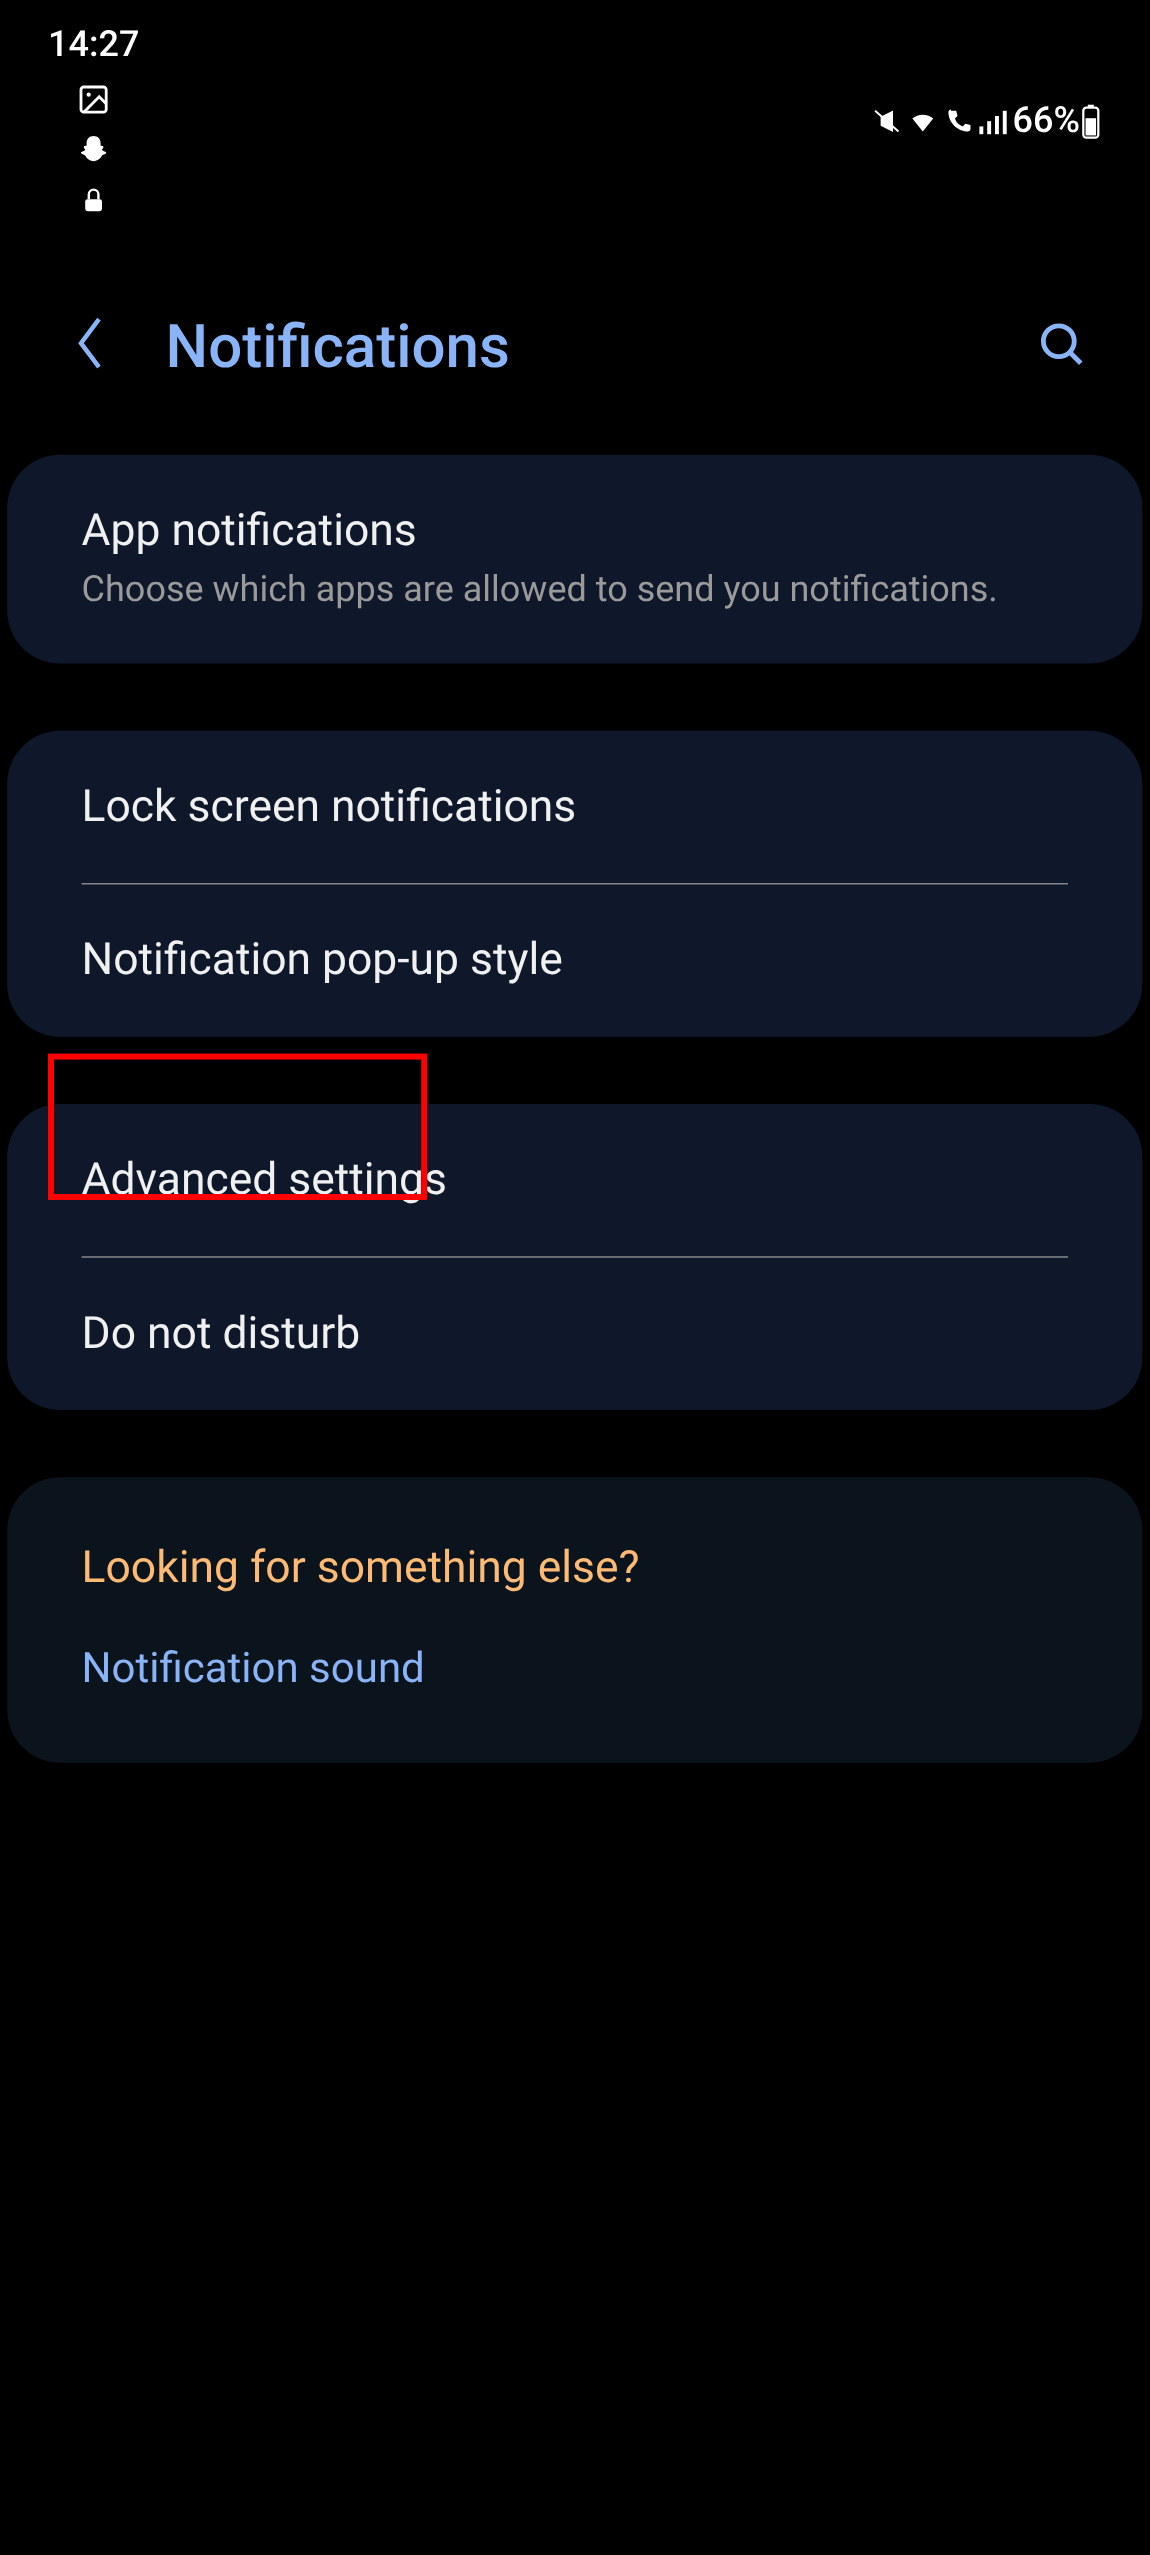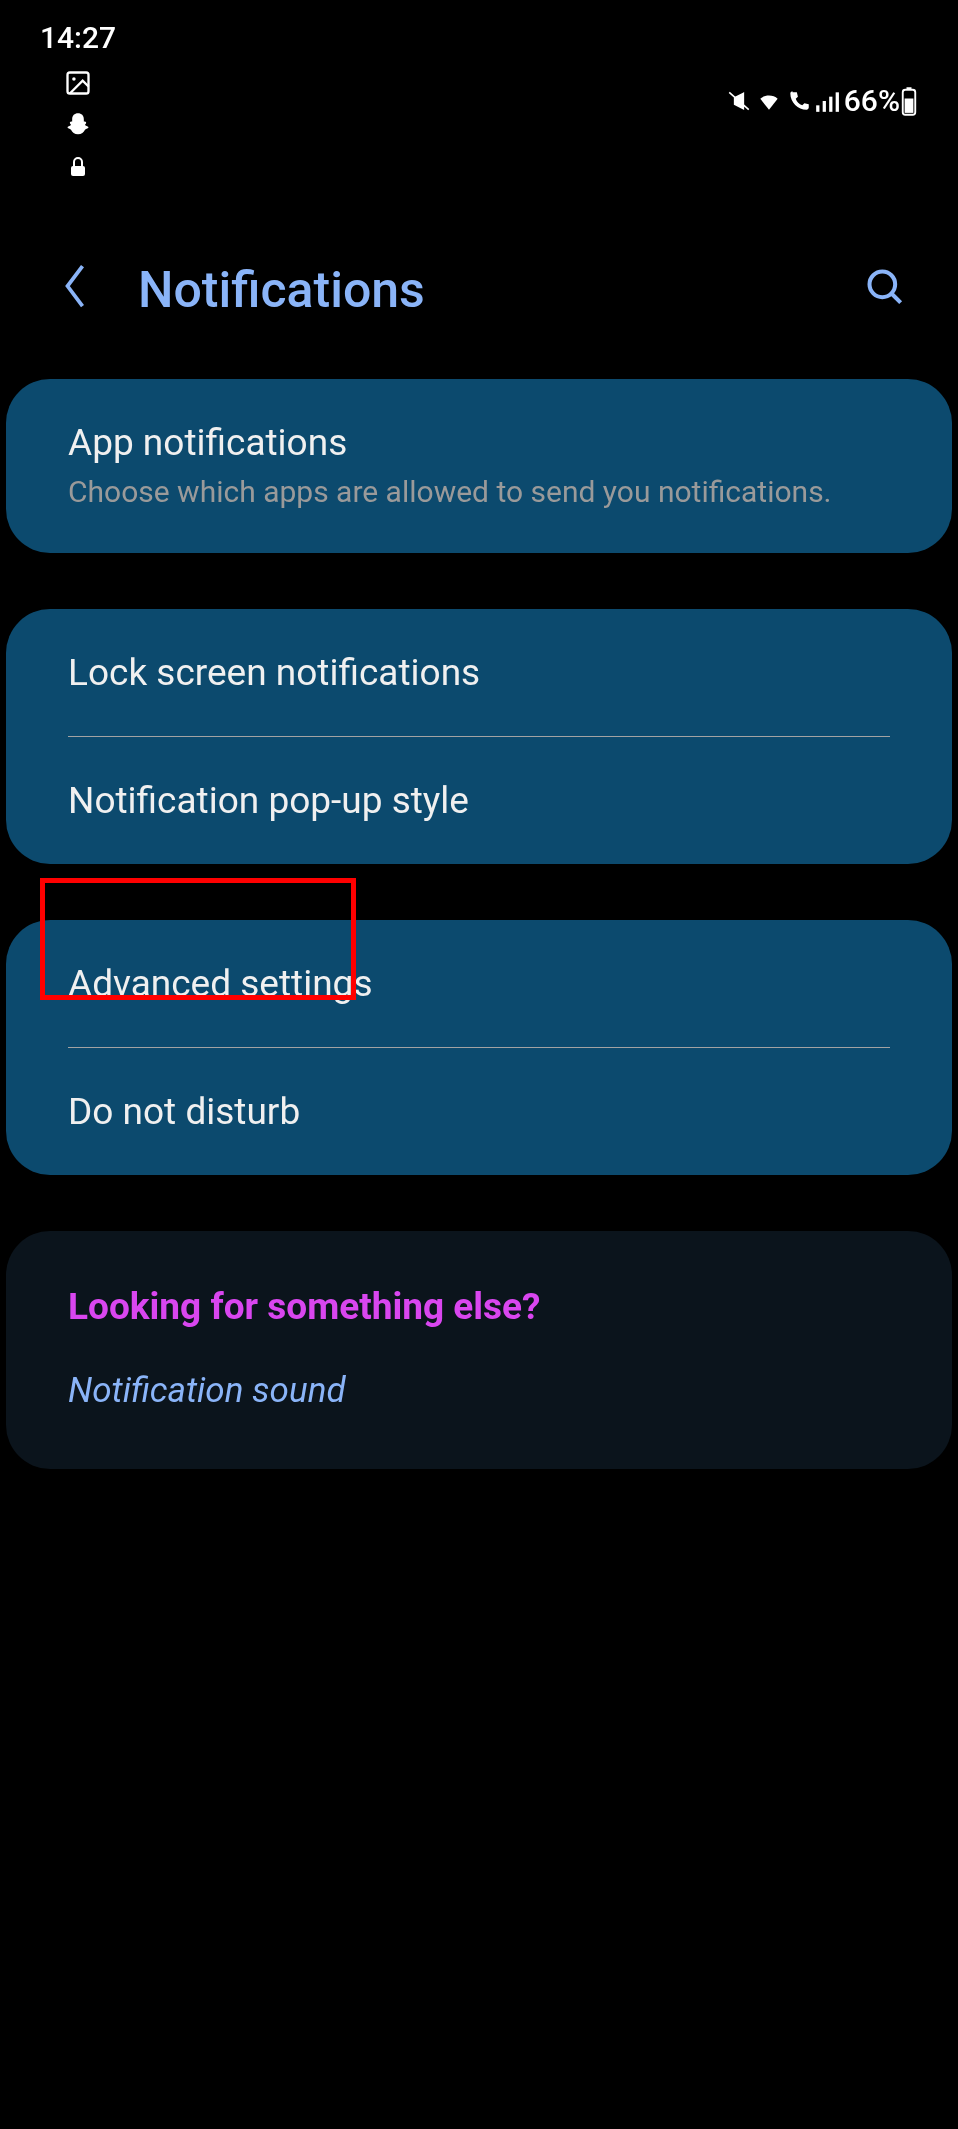--- a/index.html
+++ b/index.html
@@ -53,21 +53,21 @@
     font-size: 50px;
     font-weight: 500;
     color: #8ab4f8;
   }
   .search-icon {
     width: 44px;
     height: 44px;
     color: #8ab4f8;
   }
   .card {
-    background: #0c4a6e;
+    background: #0f172a;
     margin: 0 6px 56px 6px;
     border-radius: 44px;
     padding: 0 62px;
   }
   .card-blue {
     background: #0b141c;
   }
   .list-item {
     padding: 42px 0;
     border-bottom: 1px solid #a3a3a3;
@@ -87,30 +87,29 @@
     line-height: 1.3;
   }
   .highlight-box {
     border: 5px solid #ff0000;
     position: absolute;
     pointer-events: none;
     z-index: 10;
   }
   .looking-title {
     font-size: 37px;
-    font-weight: 700;
-    color: #d946ef;
+    font-weight: 400;
+    color: #fdba74;
     padding: 44px 0 24px 0;
   }
   .link-item {
     font-size: 35px;
     font-weight: 400;
     color: #8ab4f8;
     padding: 18px 0;
-    font-style: italic;
   }
   .card-blue {
     padding-top: 10px;
     padding-bottom: 40px;
   }
   .battery-text {
     font-size: 30px;
     margin-left: 4px;
   }
 </style>

